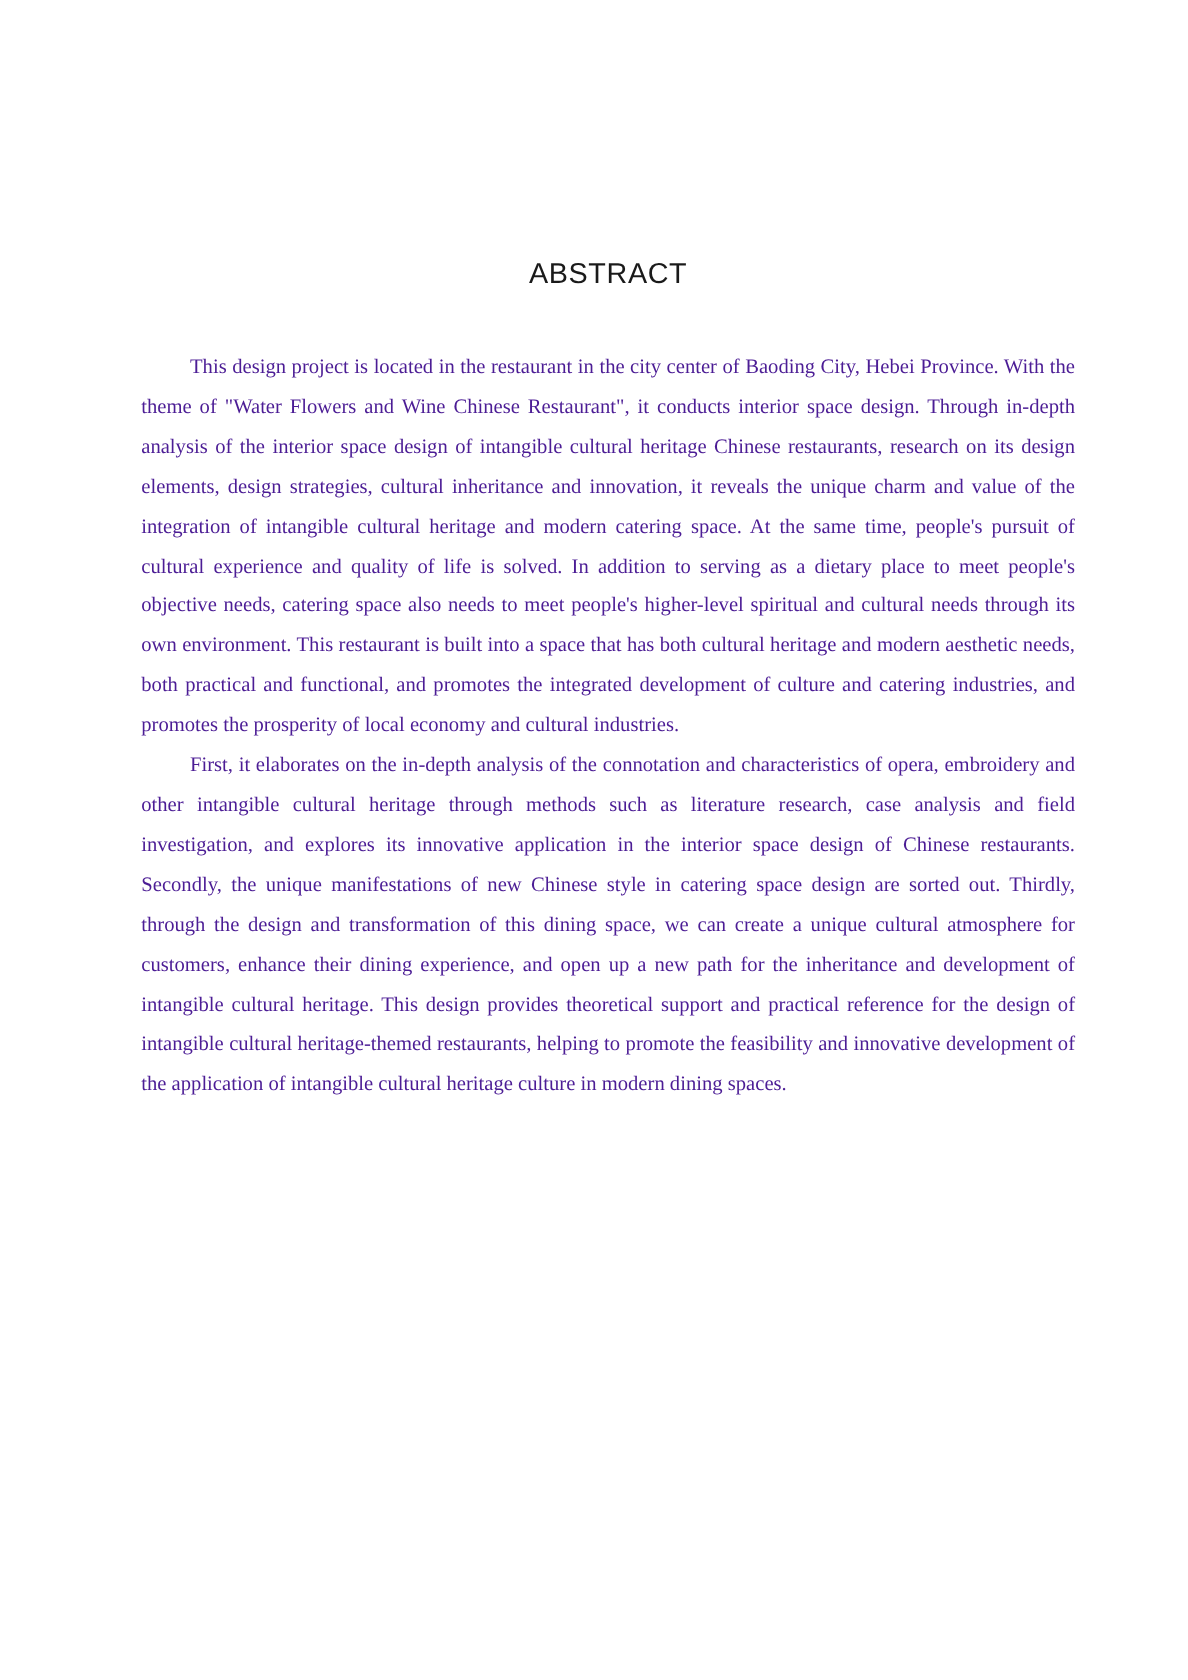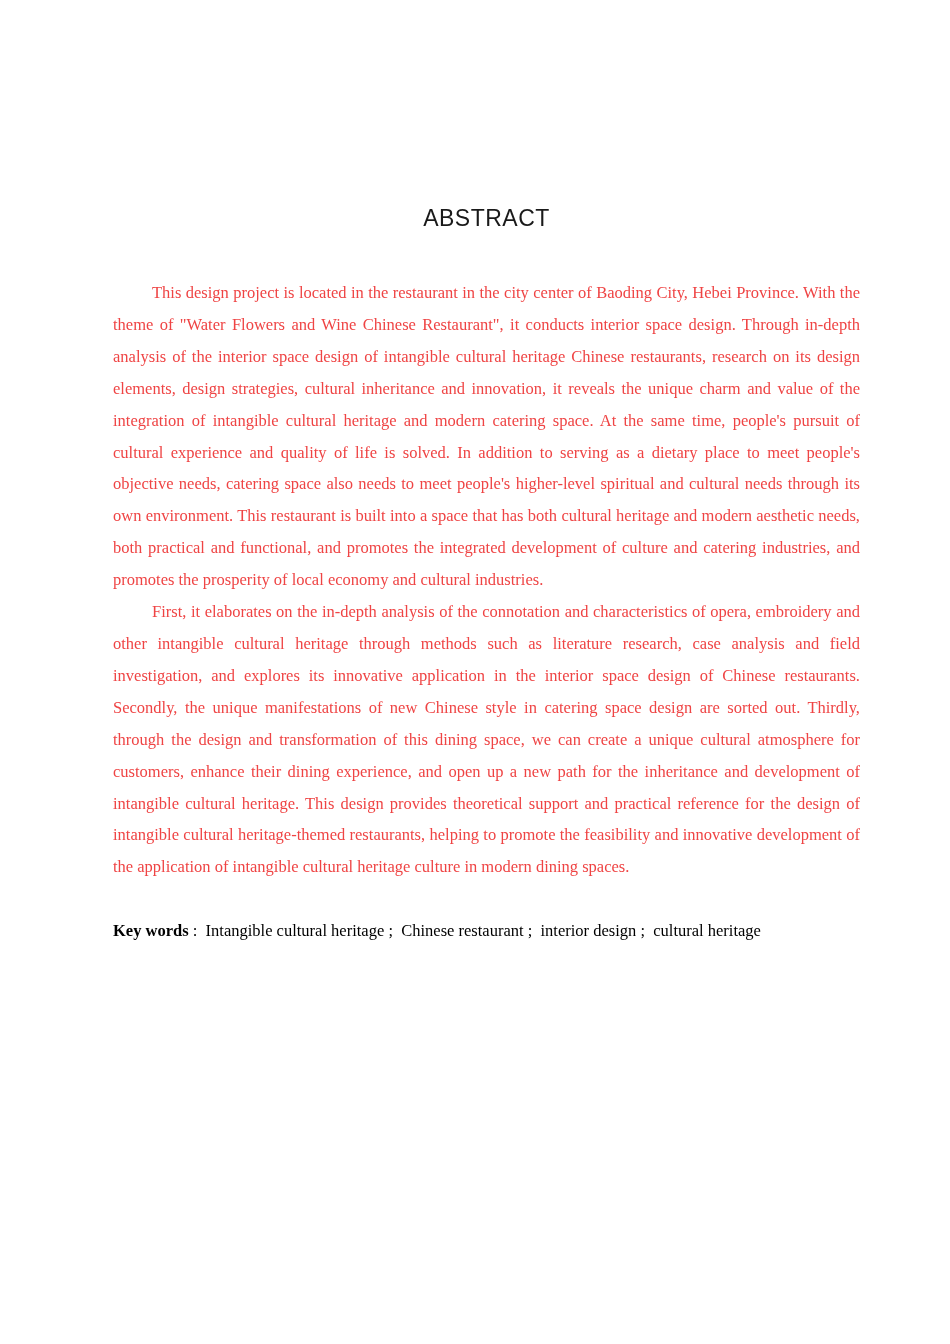--- a/index.html
+++ b/index.html
@@ -30,21 +30,21 @@
     color: #1a1a1a;
     margin: 0 0 45px 0;
   }
   .body-para {
     font-family: "Liberation Serif", serif;
     font-size: 16.5px;
     line-height: 31.9px;
     text-align: justify;
     text-indent: 39px;
     margin: 0;
-    color: #ef4444;
+    color: #4c1d95;
   }
   .keywords {
     font-family: "Liberation Serif", serif;
     font-size: 16.5px;
     line-height: 31.9px;
     text-align: justify;
     margin: 32px 0 0 0;
     color: #000000;
   }
   .keywords .kw-label {
@@ -54,14 +54,13 @@
 </head>
 <body>
 
 <main class="page">
   <h1 class="title">ABSTRACT</h1>
 
   <p class="body-para">This design project is located in the restaurant in the city center of Baoding City, Hebei Province. With the theme of "Water Flowers and Wine Chinese Restaurant", it conducts interior space design. Through in-depth analysis of the interior space design of intangible cultural heritage Chinese restaurants, research on its design elements, design strategies, cultural inheritance and innovation, it reveals the unique charm and value of the integration of intangible cultural heritage and modern catering space. At the same time, people's pursuit of cultural experience and quality of life is solved. In addition to serving as a dietary place to meet people's objective needs, catering space also needs to meet people's higher-level spiritual and cultural needs through its own environment. This restaurant is built into a space that has both cultural heritage and modern aesthetic needs, both practical and functional, and promotes the integrated development of culture and catering industries, and promotes the prosperity of local economy and cultural industries.</p>
 
   <p class="body-para">First, it elaborates on the in-depth analysis of the connotation and characteristics of opera, embroidery and other intangible cultural heritage through methods such as literature research, case analysis and field investigation, and explores its innovative application in the interior space design of Chinese restaurants. Secondly, the unique manifestations of new Chinese style in catering space design are sorted out. Thirdly, through the design and transformation of this dining space, we can create a unique cultural atmosphere for customers, enhance their dining experience, and open up a new path for the inheritance and development of intangible cultural heritage. This design provides theoretical support and practical reference for the design of intangible cultural heritage-themed restaurants, helping to promote the feasibility and innovative development of the application of intangible cultural heritage culture in modern dining spaces.</p>
 
-  <p class="keywords"><span class="kw-label">Key words</span><span> :&nbsp; Intangible cultural heritage ;&nbsp; Chinese restaurant ;&nbsp; interior design ;&nbsp; cultural heritage</span></p>
 </main>
 
 </body></html>

